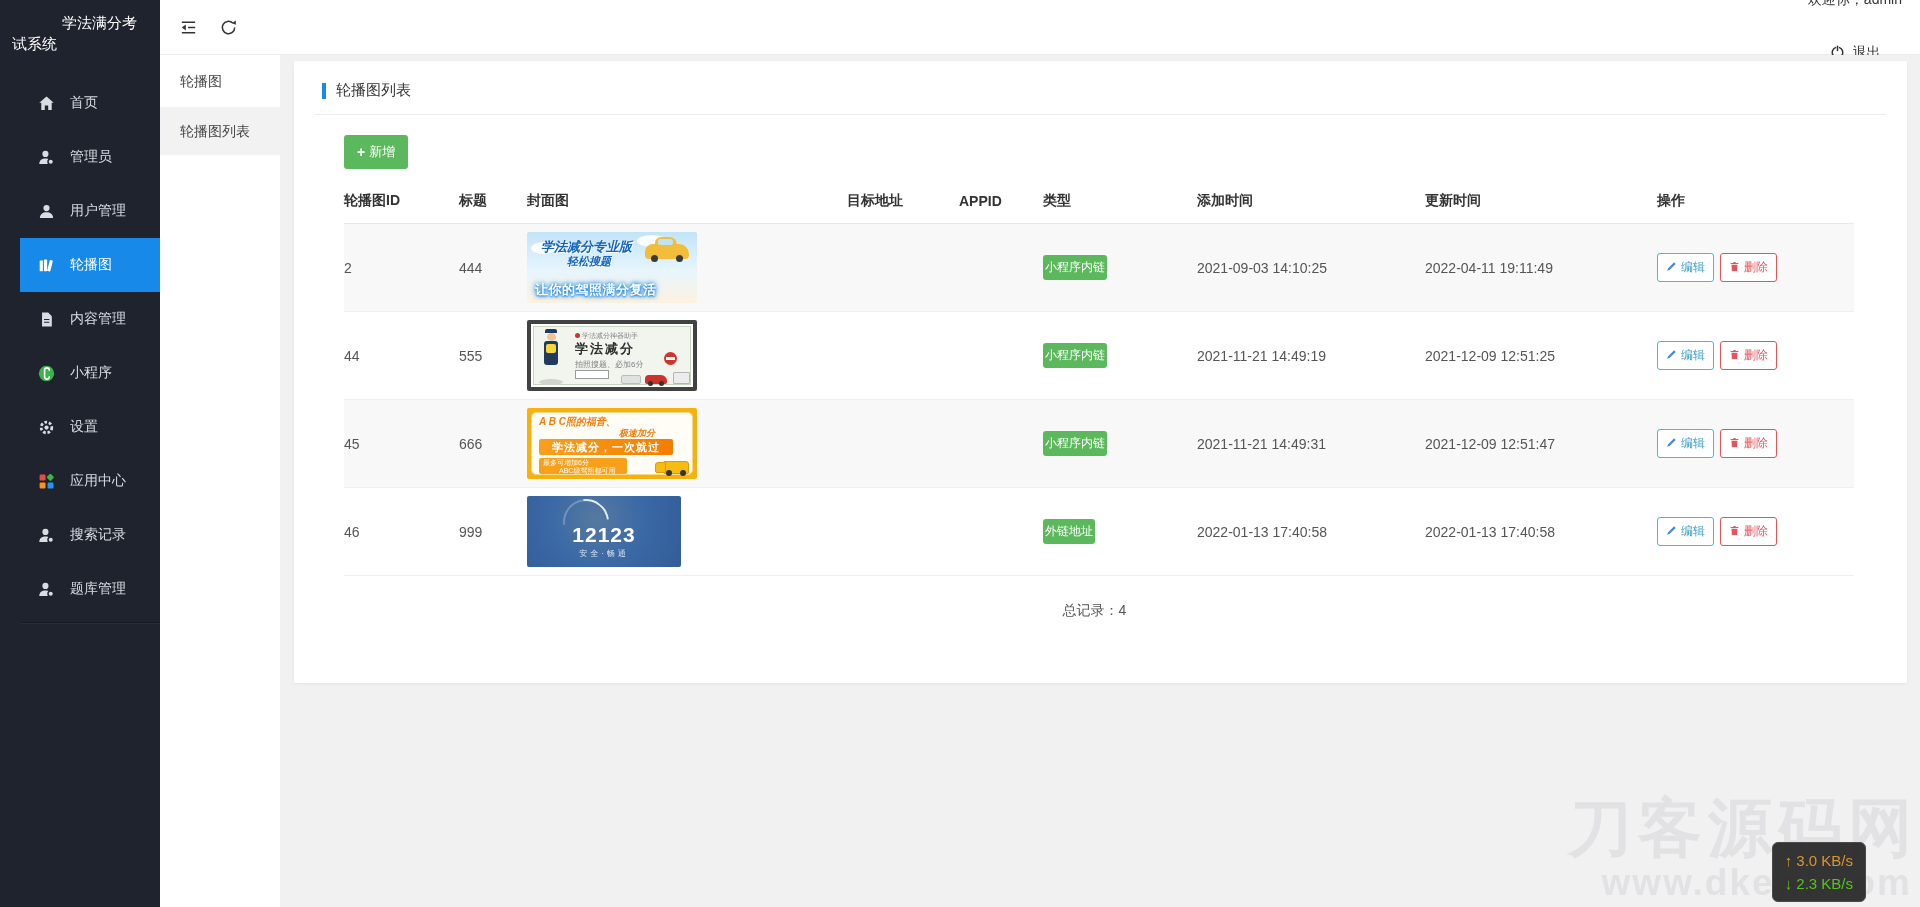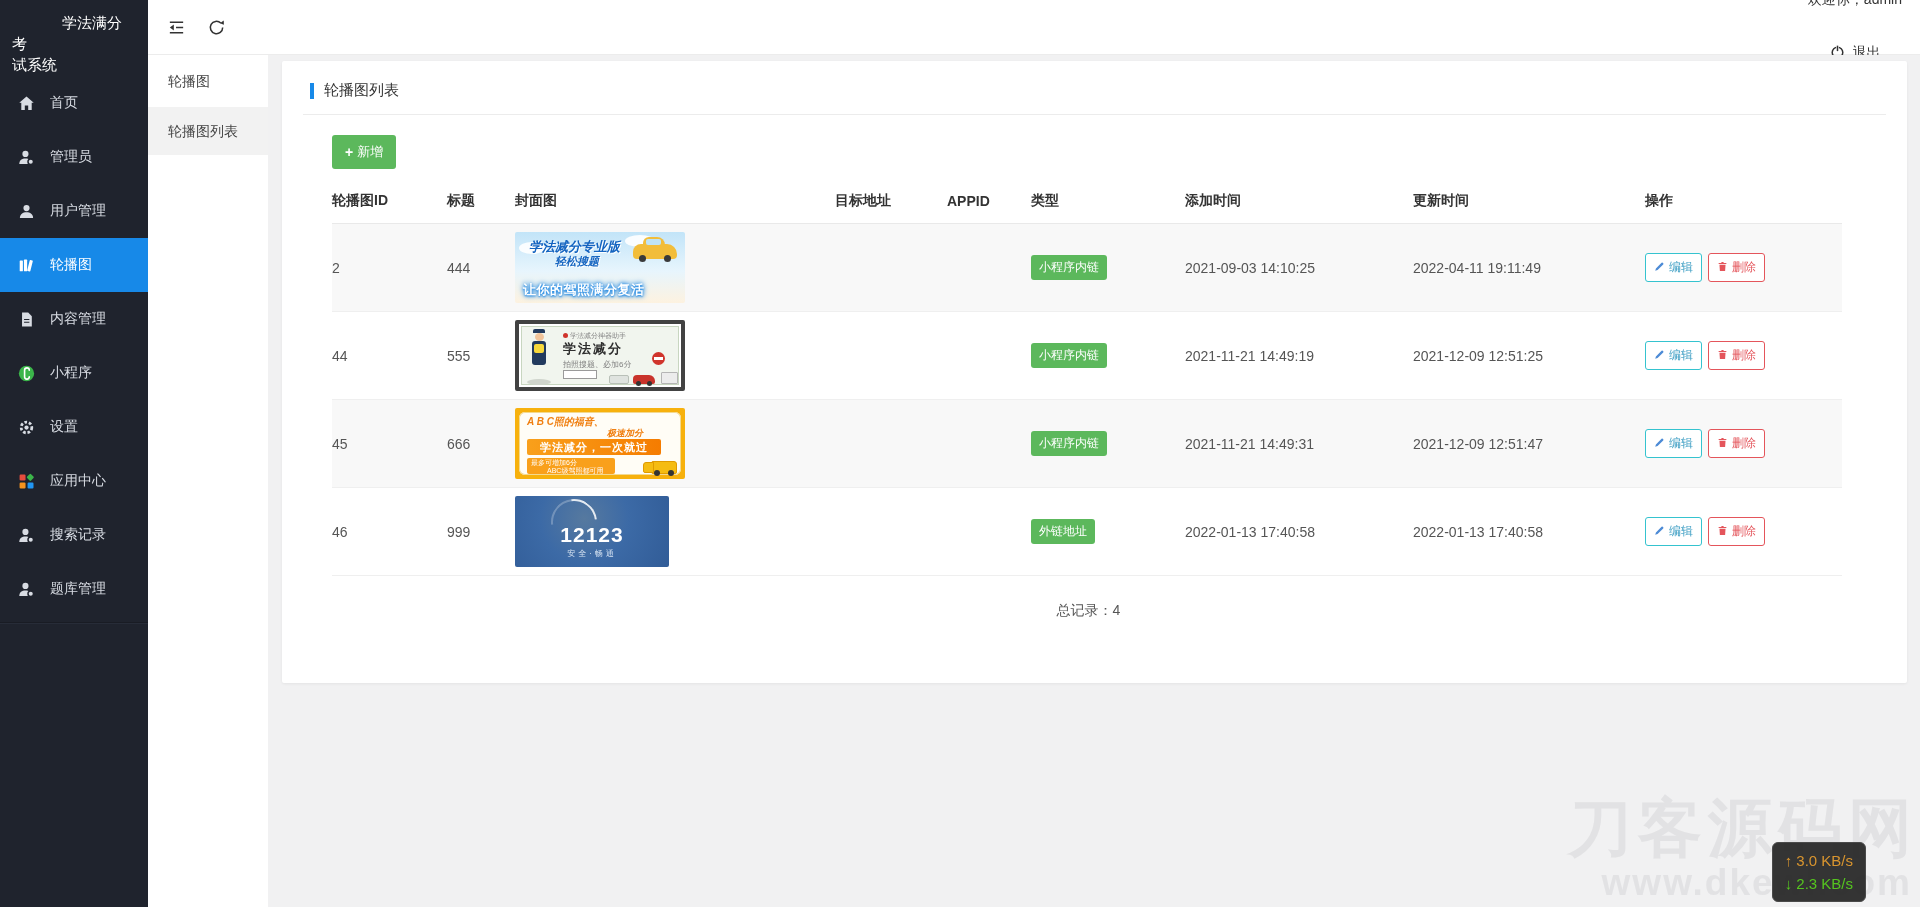--- a/index.html
+++ b/index.html
@@ -1,23 +1,23 @@
 <!DOCTYPE html>
 <html><head>
 <meta charset="utf-8">
 <style>
   * { margin:0; padding:0; box-sizing:border-box; }
   html,body { margin:0; background:#f1f1f2; font-family:"Liberation Sans","DejaVu Sans",sans-serif; }
   .app { position:relative; width:1920px; height:907px; overflow:hidden; display:flex; background:#f1f1f2; }
 
   
-  .sidebar { width:148px; flex:none; background:#1f232d; color:#d8dce3; }
+  .sidebar { width:160px; flex:none; background:#1f232d; color:#d8dce3; }
   .logo { padding:12px 12px 0 12px; color:#fff; font-size:15px; line-height:21px; height:64px; font-weight:400; }
   .logo-gap { display:inline-block; width:50px; }
-  .nav { margin-top:12px; }
+  .nav { margin-top:12px;margin-left:20px; }
   .nav-item { height:54px; display:flex; align-items:center; padding-left:18px; cursor:pointer; font-size:14px; color:#d8dce3; }
   .nav-item .mi { width:17px; height:17px; flex:none; margin-right:15px; display:flex; align-items:center; justify-content:center; }
   .nav-item svg { display:block; }
   .nav-item.active { background:#1789e8; color:#fff; }
   .sidebar-divider { margin-top:6px; border-top:1px solid #191c24; box-shadow:0 1px 0 #272c38; }
 
   
   .main { flex:1; display:flex; flex-direction:column; min-width:0; }
   .topbar { height:55px; flex:none; background:#fff; border-bottom:1px solid #ececec; display:flex; align-items:center; justify-content:space-between; padding:0 18px 0 8px; }
   .topbar-left { display:flex; align-items:center; }
@@ -42,21 +42,21 @@
   .card-body { padding:20px 50px 46px 50px; }
 
   .add-btn { display:inline-flex; align-items:center; gap:4px; background:#5cb85c; color:#fff; border:none; border-radius:3px; font-size:13px; padding:8px 13px; cursor:pointer; margin-bottom:8px; font-family:inherit; }
   .add-btn .plus { font-weight:700; font-size:14px; line-height:1; }
 
   table.banner-table { width:1510px; border-collapse:collapse; table-layout:fixed; }
   .banner-table th { text-align:left; font-size:14px; color:#333; font-weight:700; padding:15px 0 13px 0; border-bottom:1px solid #e9e9e9; }
   .banner-table td { font-size:14px; color:#555; padding:8px 0; border-bottom:1px solid #efefef; vertical-align:middle; }
   .banner-table tr.stripe td { background:#f8f8f8; }
 
-  .type-badge { display:inline-block; background:#5cb85c; color:#fff; font-size:12px; padding:4px 8px; border-radius:3px; }
+  .type-badge { display:inline-block; background:#5cb85c; color:#fff; font-size:12px; padding:4px 2px; border-radius:3px; }
   .row-btn { display:inline-flex; align-items:center; gap:4px; background:#fff; font-size:12px; padding:5px 8px; border-radius:3px; cursor:pointer; font-family:inherit; }
   .btn-edit { border:1px solid #35c3cf; color:#3f9fc4; margin-right:6px; }
   .btn-delete { border:1px solid #e4555b; color:#e4555b; }
 
   .total-row { margin-top:26px; text-align:center; font-size:14px; color:#555; padding-right:12px; }
 
   
   .cover { width:170px; height:71px; position:relative; overflow:hidden; border-radius:2px; display:block; }
 
   .cover-1 { background:linear-gradient(180deg,#c2e4f8 0%,#e7f5fd 55%,#fdf2e0 100%); }

